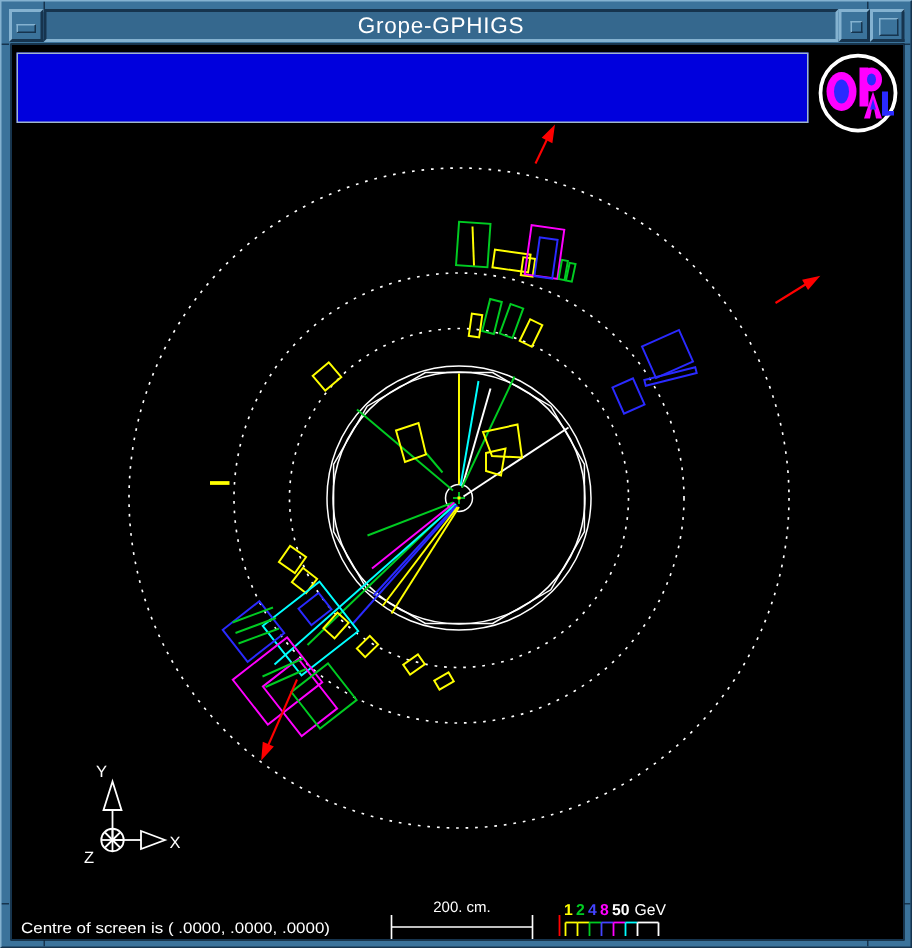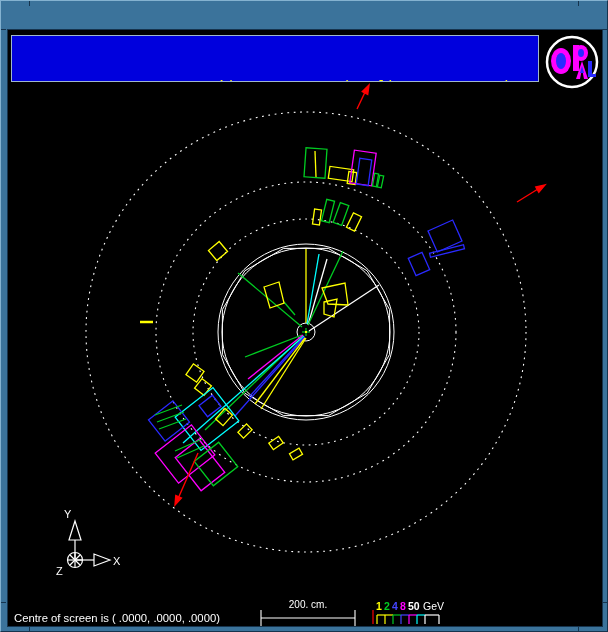--- a/index.html
+++ b/index.html
@@ -58,20 +58,34 @@
 
   <div class="cut" style="left:28px;top:0;width:1px;height:5px;"></div>
   <div class="cut" style="right:28px;top:0;width:1px;height:5px;"></div>
   <div class="cut" style="left:28px;bottom:0;width:1px;height:6px;"></div>
   <div class="cut" style="right:28px;bottom:0;width:1px;height:6px;"></div>
   <div class="cut" style="left:0;top:28px;width:5px;height:1px;"></div>
   <div class="cut" style="right:0;top:28px;width:6px;height:1px;"></div>
   <div class="cut" style="left:0;bottom:28px;width:5px;height:1px;"></div>
   <div class="cut" style="right:0;bottom:28px;width:6px;height:1px;"></div>
 
+  <div class="titlebar">
+    <div class="tb-btn menu-btn">
+      <div class="glyph-dash"></div>
+    </div>
+    <div class="title-area">
+      <span>Grope-GPHIGS</span>
+    </div>
+    <div class="tb-btn icon-btn">
+      <div class="glyph-sq-small"></div>
+    </div>
+    <div class="tb-btn max-btn">
+      <div class="glyph-sq-big"></div>
+    </div>
+  </div>
 
   <div class="content">
 
     <svg class="event-svg" width="594" height="596" viewBox="6 28 594 596">
 
       <g fill="none" stroke="#ffffff" stroke-width="1.1" stroke-dasharray="1.8 4.6">
         <circle cx="304" cy="330" r="220"></circle>
         <circle cx="304" cy="330" r="150"></circle>
         <circle cx="304" cy="330" r="113"></circle>
       </g>

